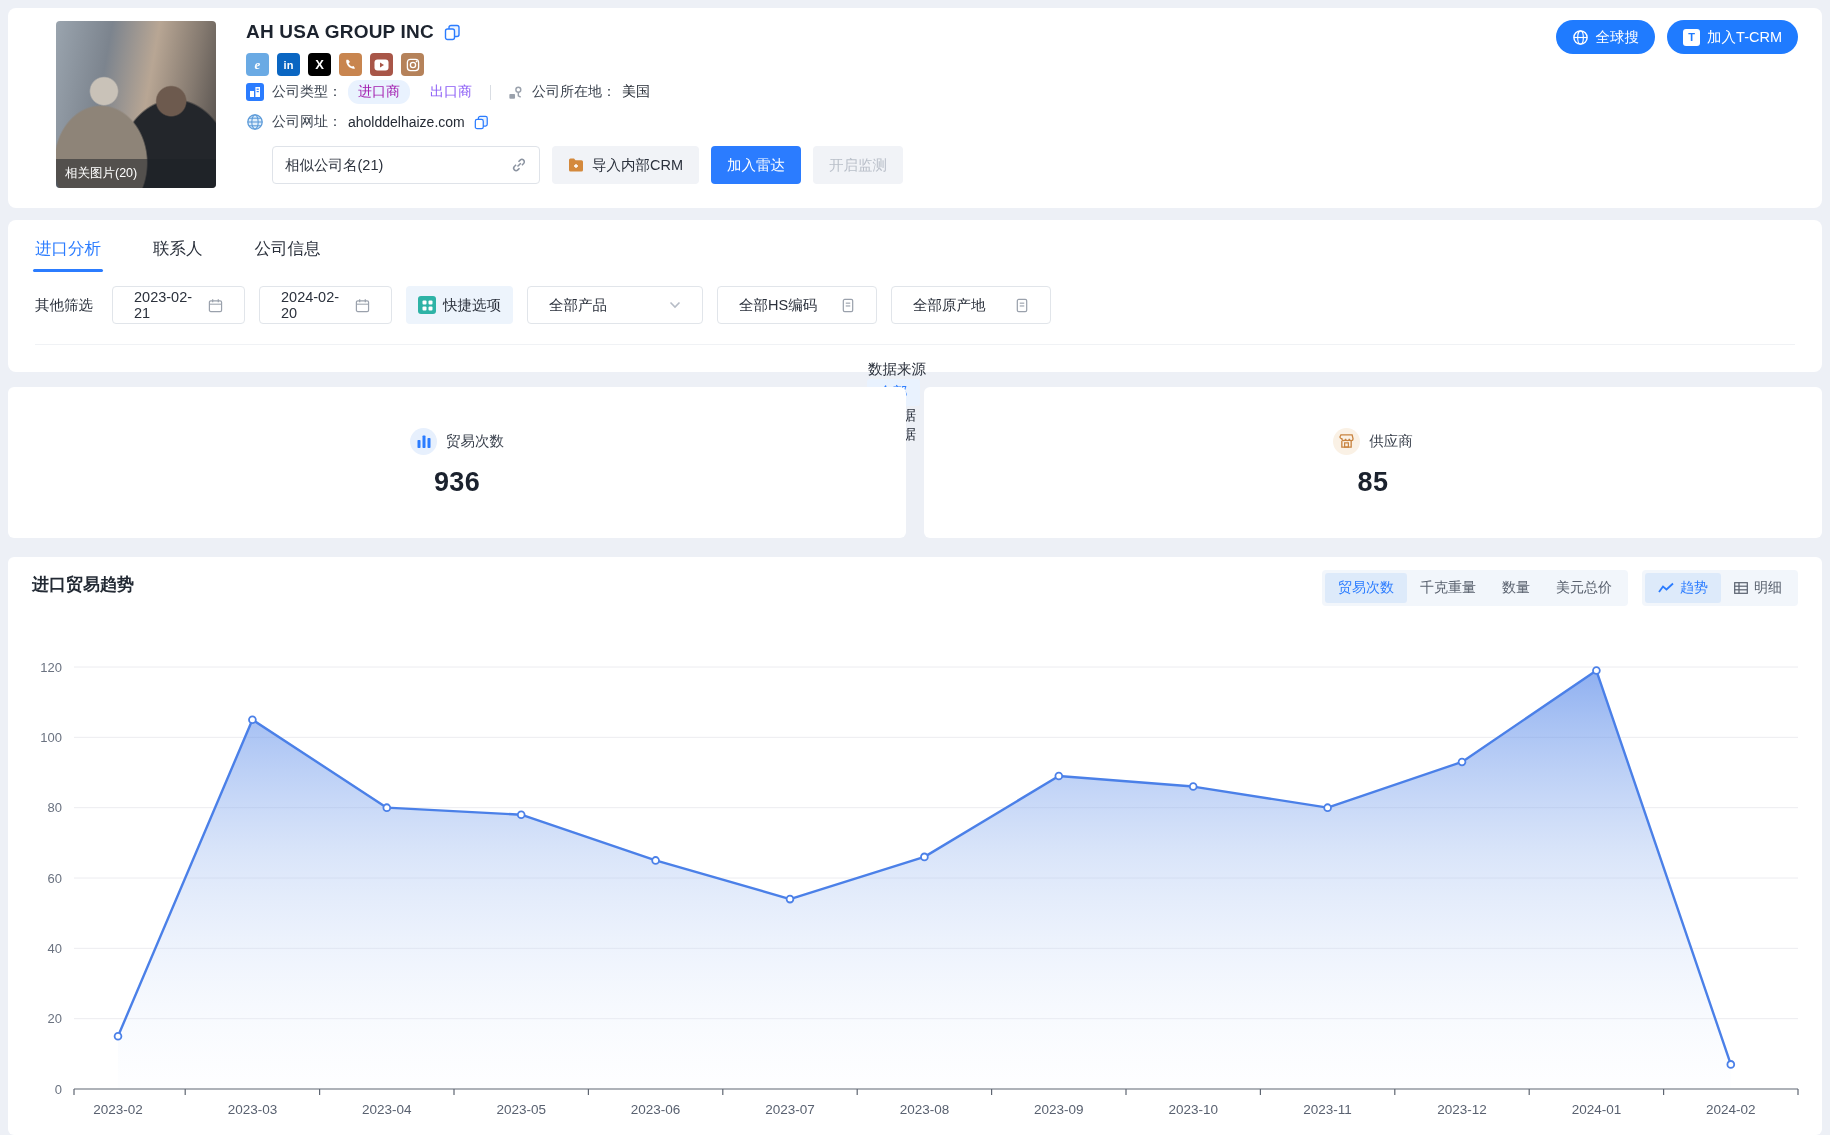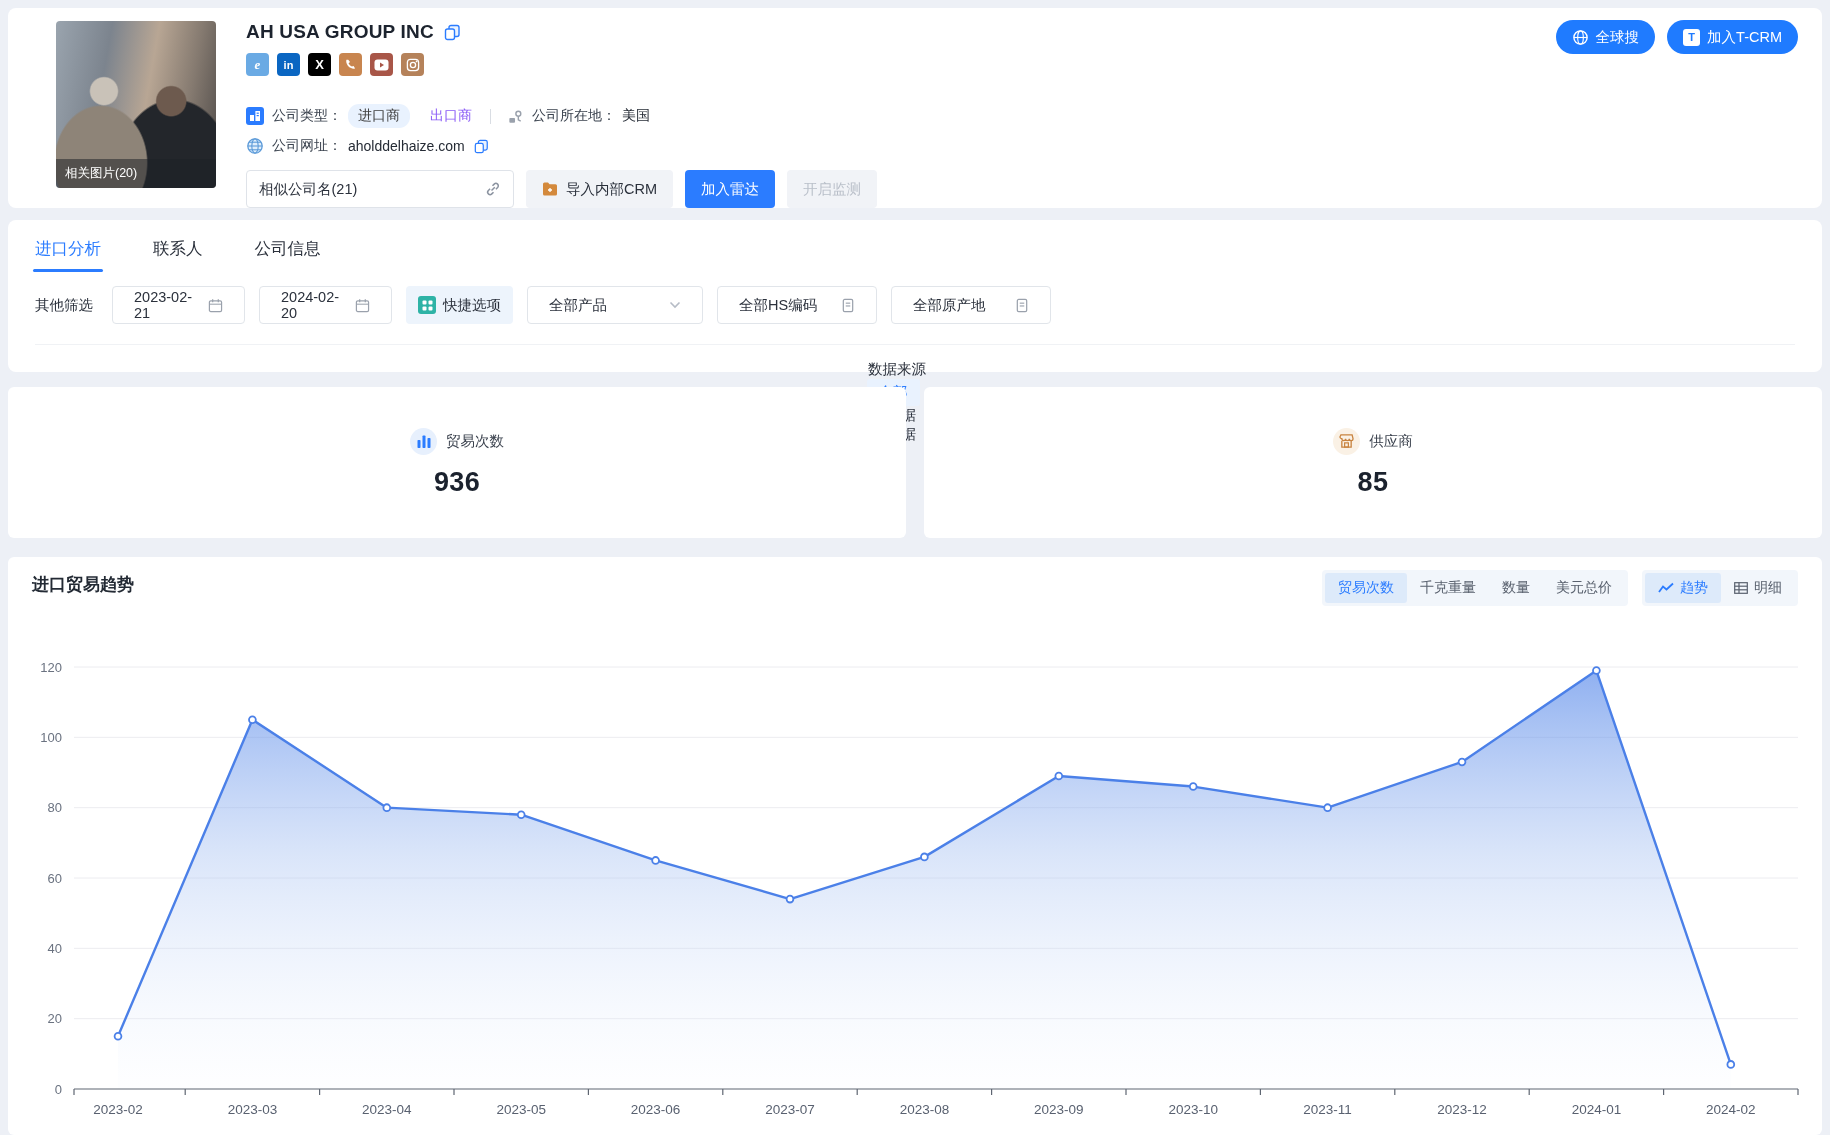--- a/index.html
+++ b/index.html
@@ -22,31 +22,31 @@
       linear-gradient(100deg,#9aa4ae 0%,#7c848e 30%,#b8a694 55%,#857a70 78%,#4e4a48 100%);
   }
   .photo-label { position:absolute; left:0; right:0; bottom:0; background:rgba(28,32,38,.52); color:#fff;
     font-size:12.5px; padding:6px 9px; }
   .head-main { position:absolute; left:238px; top:13px; }
   .title-row { display:flex; align-items:center; gap:10px; }
   .company-name { font-size:19px; font-weight:700; color:#1c232e; letter-spacing:.2px; }
   .socials { display:flex; gap:8px; margin-top:10px; }
   .soc { width:23px; height:23px; border-radius:4px; display:flex; align-items:center; justify-content:center;
     color:#fff; font-size:13px; font-weight:700; }
-  .meta-row { display:flex; align-items:center; margin-top:28px; font-size:14px; }
+  .meta-row { display:flex; align-items:center; margin-top:4px; font-size:14px; }
   .meta-row.second { margin-top:9px; }
   .sq-icon { width:18px; height:18px; border-radius:3px; display:flex; align-items:center; justify-content:center; }
   .m-label { color:#3a424e; margin:0 6px 0 8px; }
-  .chip { background:#e9f2fe; color:#404040; padding:3px 10px; border-radius:11px; }
+  .chip { background:#e9f2fe; color:#a21caf; padding:3px 10px; border-radius:11px; }
   .plain-opt { color:#8b5cf6; margin-left:20px; }
   .v-div { width:1px; height:15px; background:#d9dde3; margin:0 16px 0 18px; }
   .m-value { color:#252b35; }
   .actions-row { display:flex; gap:12px; margin-top:15px; align-items:center; }
   .similar-box { width:268px; height:38px; border:1px solid #dfe3e9; border-radius:4px; display:flex;
-    align-items:center; justify-content:space-between; padding:3px 12px; font-size:14.5px; color:#2b313c; background:#fff; }
+    align-items:center; justify-content:space-between; padding:3px 12px; font-size:14.5px; color:#2b313c; background:#fff;margin-left:26px; }
   .btn { height:38px; border-radius:4px; display:flex; align-items:center; gap:8px; padding:0 16px;
     font-size:14.5px; cursor:default; }
   .btn-gray { background:#f1f3f7; color:#2b313c; }
   .btn-blue { background:#2b7cff; color:#fff; }
   .btn-disabled { background:#f1f3f7; color:#b9bfc9; }
   .top-actions { position:absolute; top:12px; right:24px; display:flex; gap:12px; }
   .pill { height:34px; border-radius:17px; background:#1f7bff; color:#fff; display:flex; align-items:center;
     gap:7px; padding:0 16px; font-size:14.5px; }
 
   

